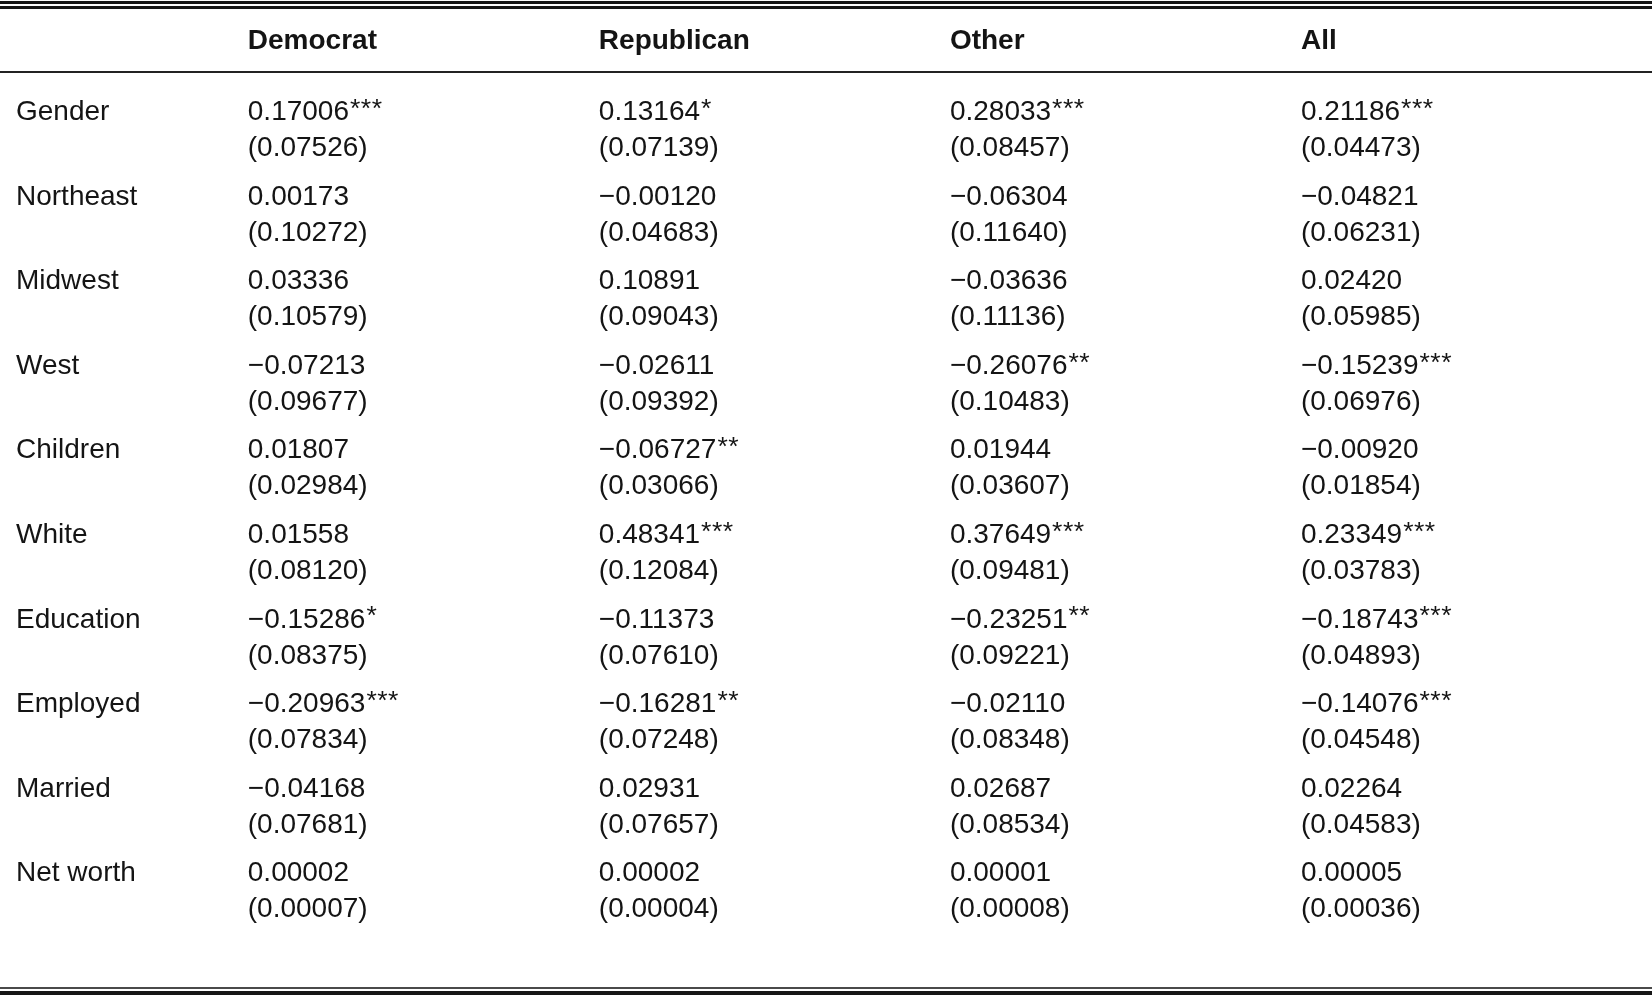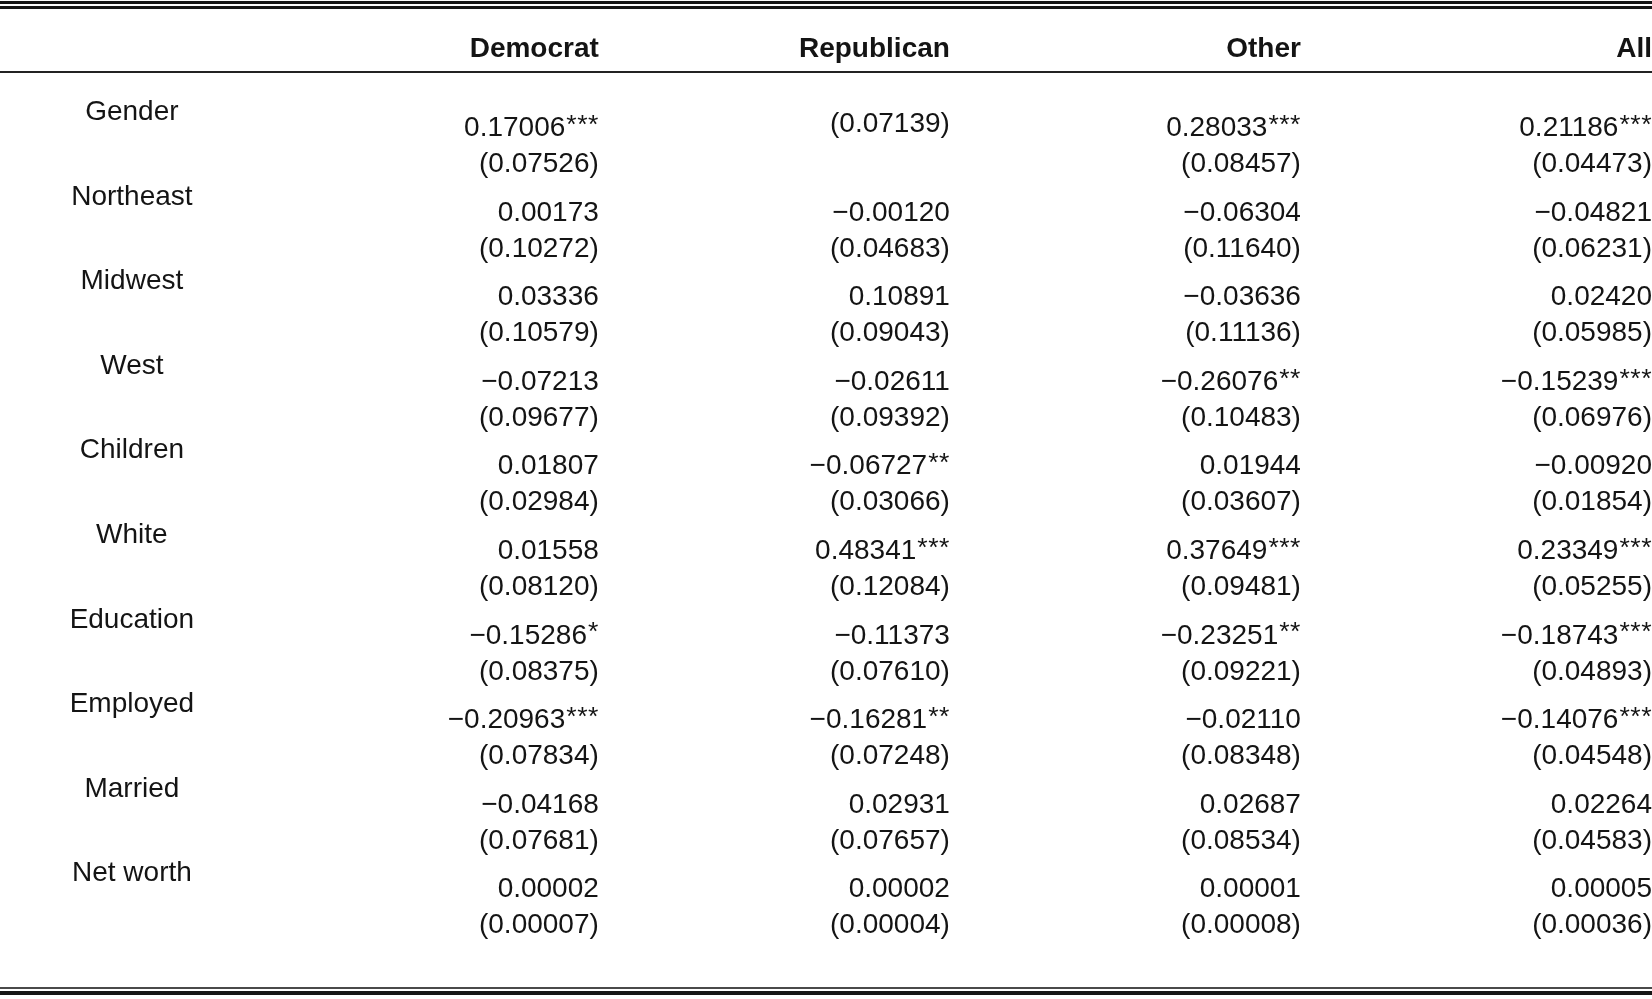--- a/index.html
+++ b/index.html
@@ -25,22 +25,22 @@
     align-items: center;
     font-weight: bold;
   }
   .rule-mid { height: 2px; background: #232323; }
   .tbody { padding-top: 16px; }
   .trow {
     display: grid;
     grid-template-columns: 15% 1fr 1fr 1fr 1fr;
     height: 84.6px;
   }
-  .cell.label { padding-left: 16px; text-align: center; }
-  .cell.num { text-align: right; margin-top: 16px; }
+  .cell.label { padding-left: 16px; text-align: left; }
+  .cell.num { text-align: left; }
   .est-line { padding-top: 4px; line-height: 36px; }
   .se { line-height: 36px; }
   .stars {
     font-size: 0.95em;
     position: relative;
     top: -0.12em;
     margin-left: 1px;
     letter-spacing: 0.5px;
   }
   .bottom-gap { height: 52px; }
@@ -64,20 +64,21 @@
     </div>
   <div class="rule-mid"></div>
   <div class="tbody">
       <div class="trow">
         <div class="cell label est-line">Gender</div>
         <div class="cell num">
           <div class="est est-line"><span>0.17006</span><span class="stars">***</span></div>
           <div class="se">(0.07526)</div>
         </div>
         <div class="cell num">
+          <div class="est est-line"><span>0.13164</span><span class="stars">*</span></div>
           <div class="se">(0.07139)</div>
         </div>
         <div class="cell num">
           <div class="est est-line"><span>0.28033</span><span class="stars">***</span></div>
           <div class="se">(0.08457)</div>
         </div>
         <div class="cell num">
           <div class="est est-line"><span>0.21186</span><span class="stars">***</span></div>
           <div class="se">(0.04473)</div>
         </div>
@@ -167,21 +168,21 @@
         <div class="cell num">
           <div class="est est-line"><span>0.48341</span><span class="stars">***</span></div>
           <div class="se">(0.12084)</div>
         </div>
         <div class="cell num">
           <div class="est est-line"><span>0.37649</span><span class="stars">***</span></div>
           <div class="se">(0.09481)</div>
         </div>
         <div class="cell num">
           <div class="est est-line"><span>0.23349</span><span class="stars">***</span></div>
-          <div class="se">(0.05255)</div>
+          <div class="se">(0.03783)</div>
         </div>
       </div>
       <div class="trow">
         <div class="cell label est-line">Education</div>
         <div class="cell num">
           <div class="est est-line"><span>−0.15286</span><span class="stars">*</span></div>
           <div class="se">(0.08375)</div>
         </div>
         <div class="cell num">
           <div class="est est-line"><span>−0.11373</span></div>

